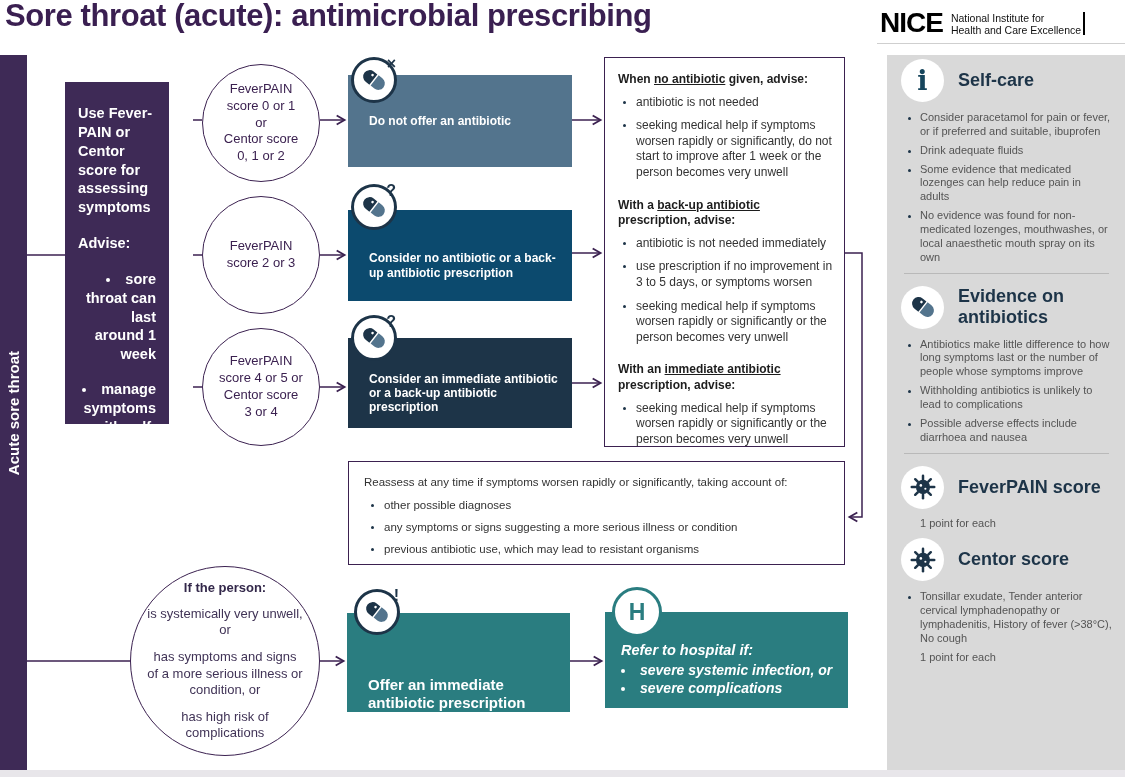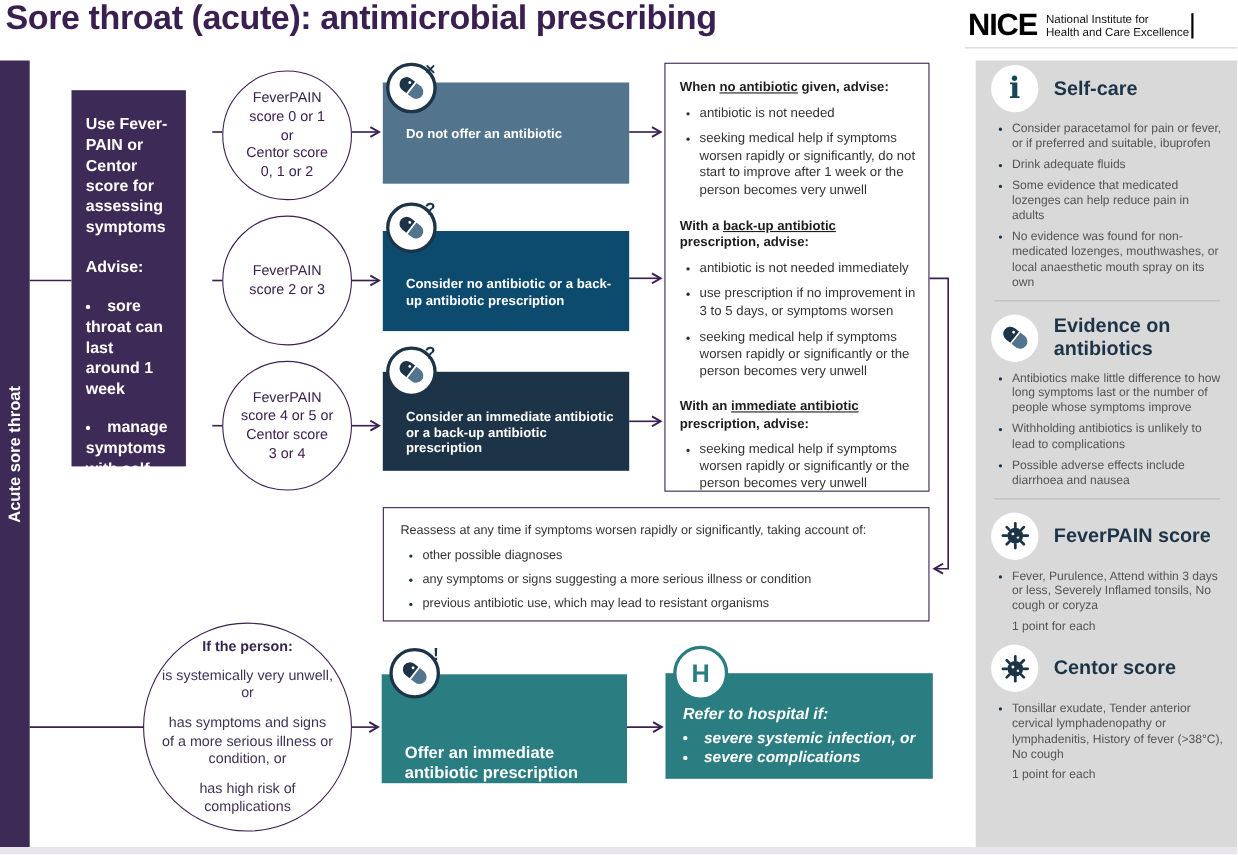--- a/index.html
+++ b/index.html
@@ -20,21 +20,21 @@
                display:flex; align-items:center; justify-content:center; }
   .left-rail span { writing-mode:vertical-rl; transform:rotate(180deg); color:#fff;
                     font-weight:bold; font-size:15px; white-space:nowrap; }
 
   
   .assess { position:absolute; left:65px; top:82px; width:104px; height:342px; background:#3e2a56;
             color:#fff; font-size:14.5px; font-weight:bold; line-height:1.3; box-sizing:border-box;
             padding:22px 13px 0 13px; }
   .assess p { margin:0 0 17px 0; }
   .assess ul { margin:0; padding:0; list-style-position:inside; }
-  .assess li { margin:0 0 16px 0; list-style-type:disc; }
+  .assess li { margin:0 0 16px 0; list-style-type:disc;text-align:right; }
 
   
   .dcircle { position:absolute; left:202px; width:118px; height:118px; border-radius:50%;
              background:#fff; border:1.5px solid #3b2150; box-sizing:border-box;
              display:flex; align-items:center; justify-content:center; }
   .dcircle .lines { width:100px; text-align:center; color:#3b2150; font-size:13px; line-height:1.3; }
   .dcircle .lines span { display:block; }
   .dc1 { top:64px; }  .dc2 { top:196px; }  .dc3 { top:328px; }
 
   
@@ -327,23 +327,20 @@
             <line x1="4.8" y1="19.2" x2="7.1" y2="16.9"></line>
               <line x1="16.9" y1="7.1" x2="19.2" y2="4.8"></line>
           </g>
           <circle cx="12" cy="12" r="6.6" fill="#1d3448"></circle>
           <circle cx="10" cy="10.5" r="1.2" fill="#fff"></circle>
           <circle cx="14.2" cy="13.6" r="1" fill="#fff"></circle>
         </svg>
       </span>
       <span class="sb-title">FeverPAIN score</span>
     </div>
-    <ul class="sb-list">
-      <li>Fever, Purulence, Attend within 3 days or less, Severely Inflamed tonsils, No cough or coryza</li>
-    </ul>
     <div class="sb-foot">1 point for each</div>
 
     <div class="sb-head">
       <span class="sb-icon">
         <svg width="26" height="26" viewBox="0 0 24 24">
           <g stroke="#1d3448" stroke-width="2.3" stroke-linecap="round">
             <line x1="12" y1="1.6" x2="12" y2="5"></line>
               <line x1="12" y1="19" x2="12" y2="22.4"></line>
             <line x1="1.6" y1="12" x2="5" y2="12"></line>
               <line x1="19" y1="12" x2="22.4" y2="12"></line>

